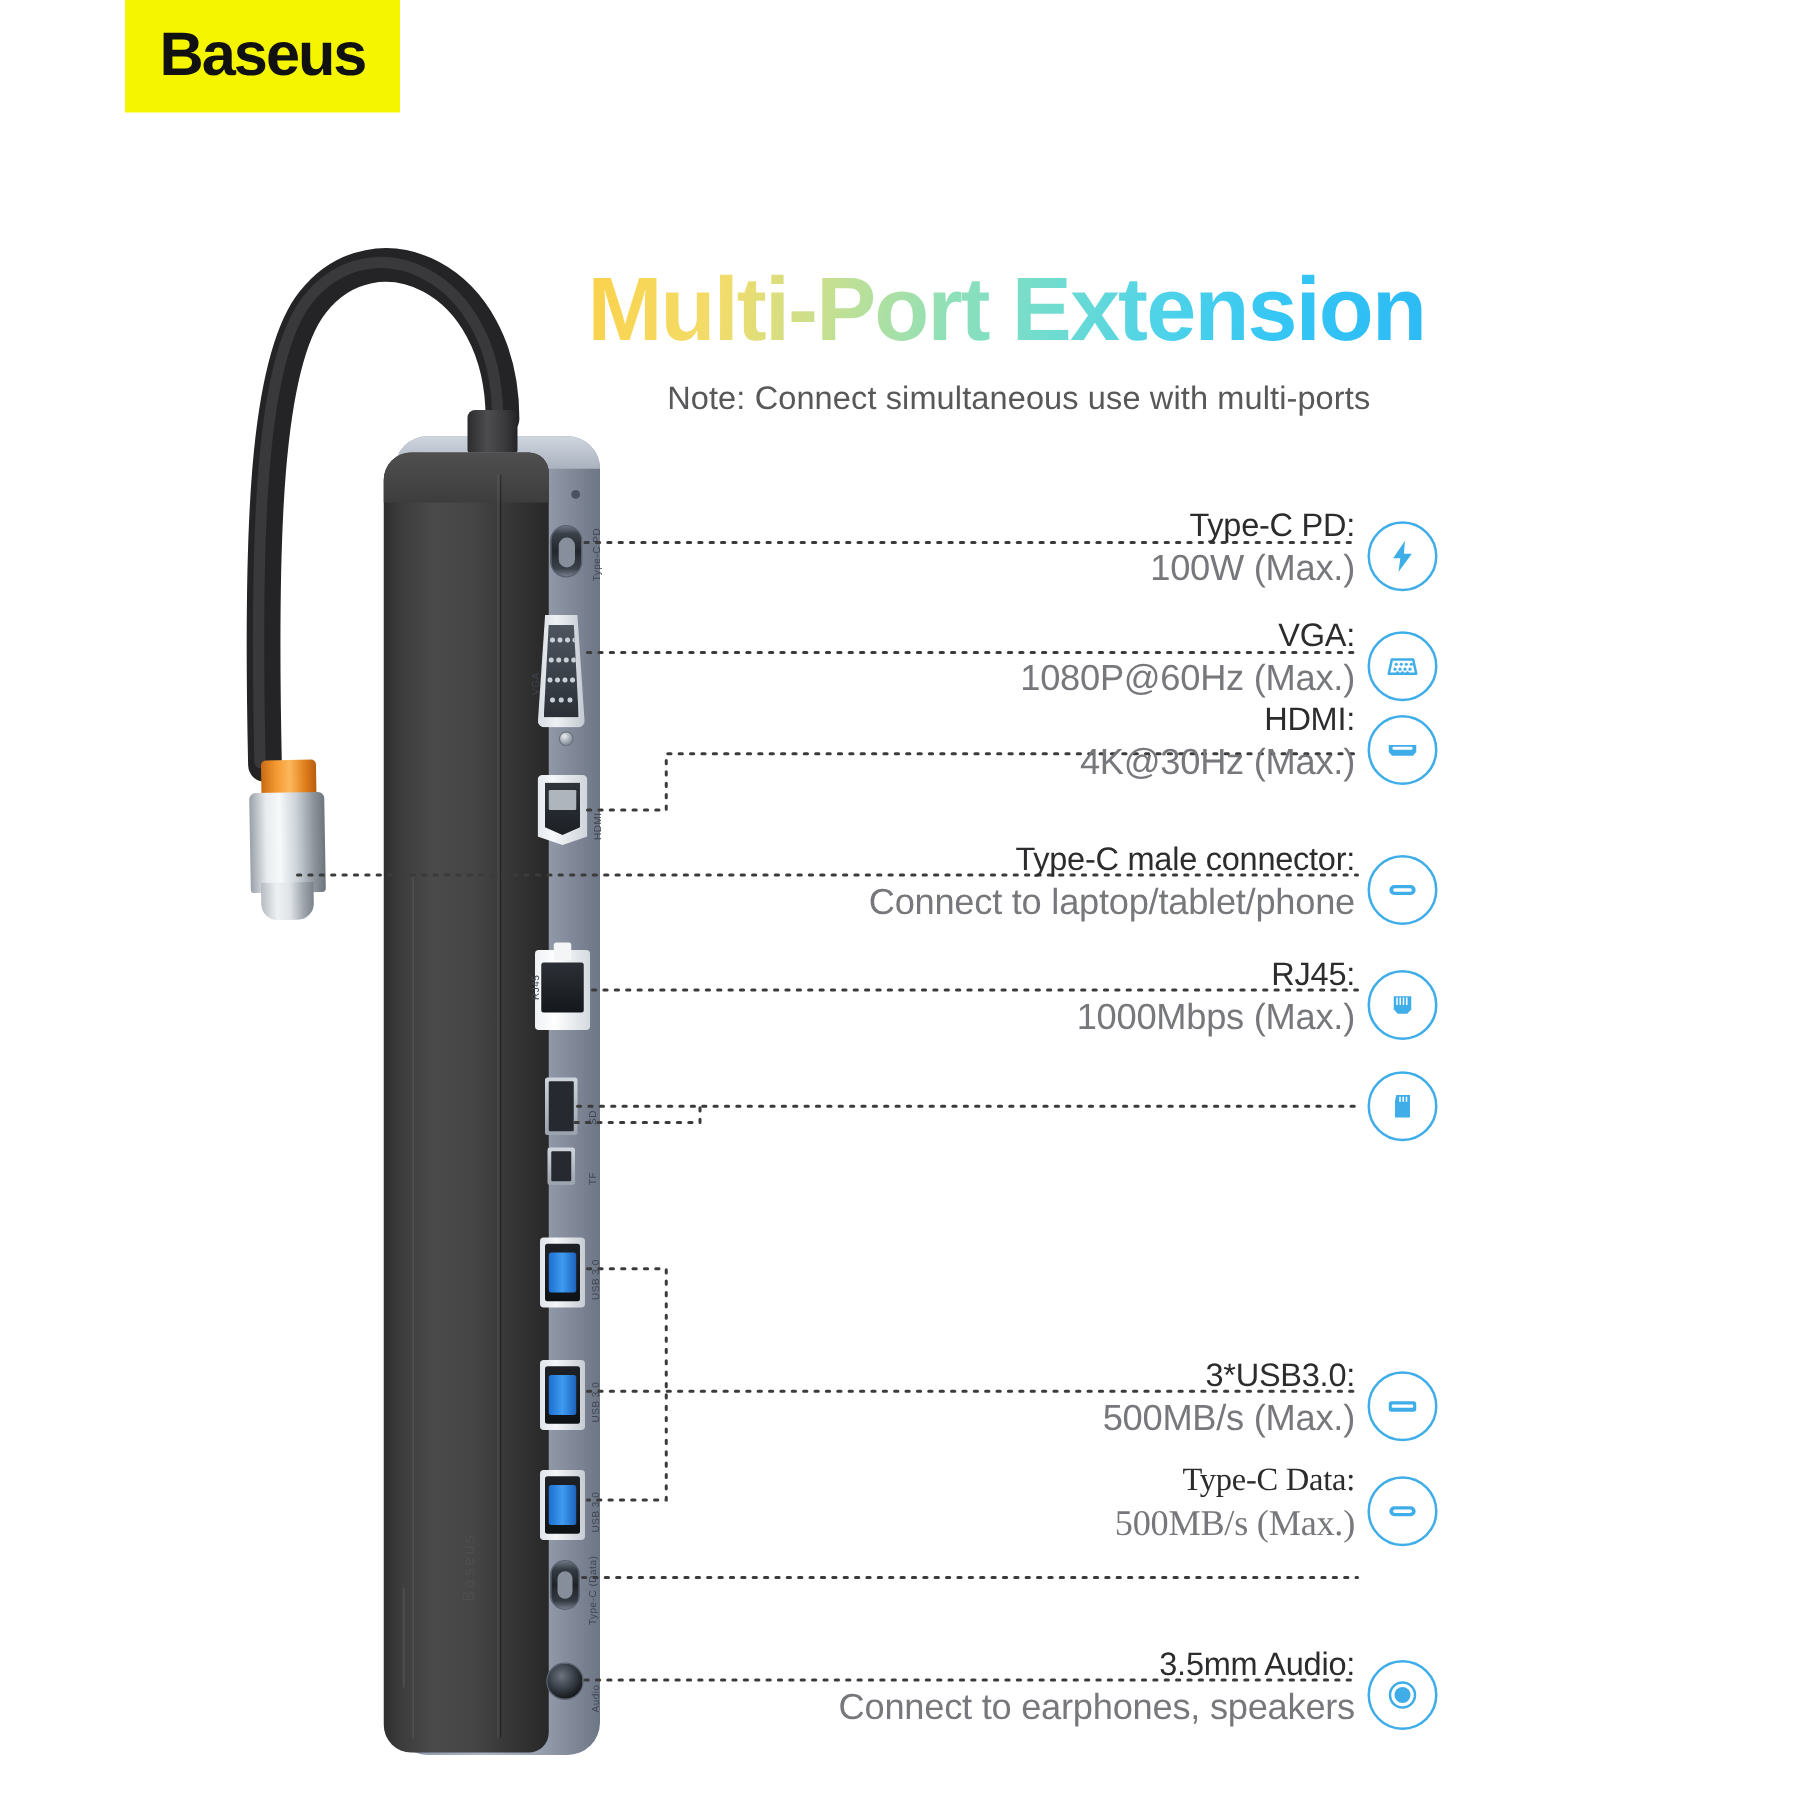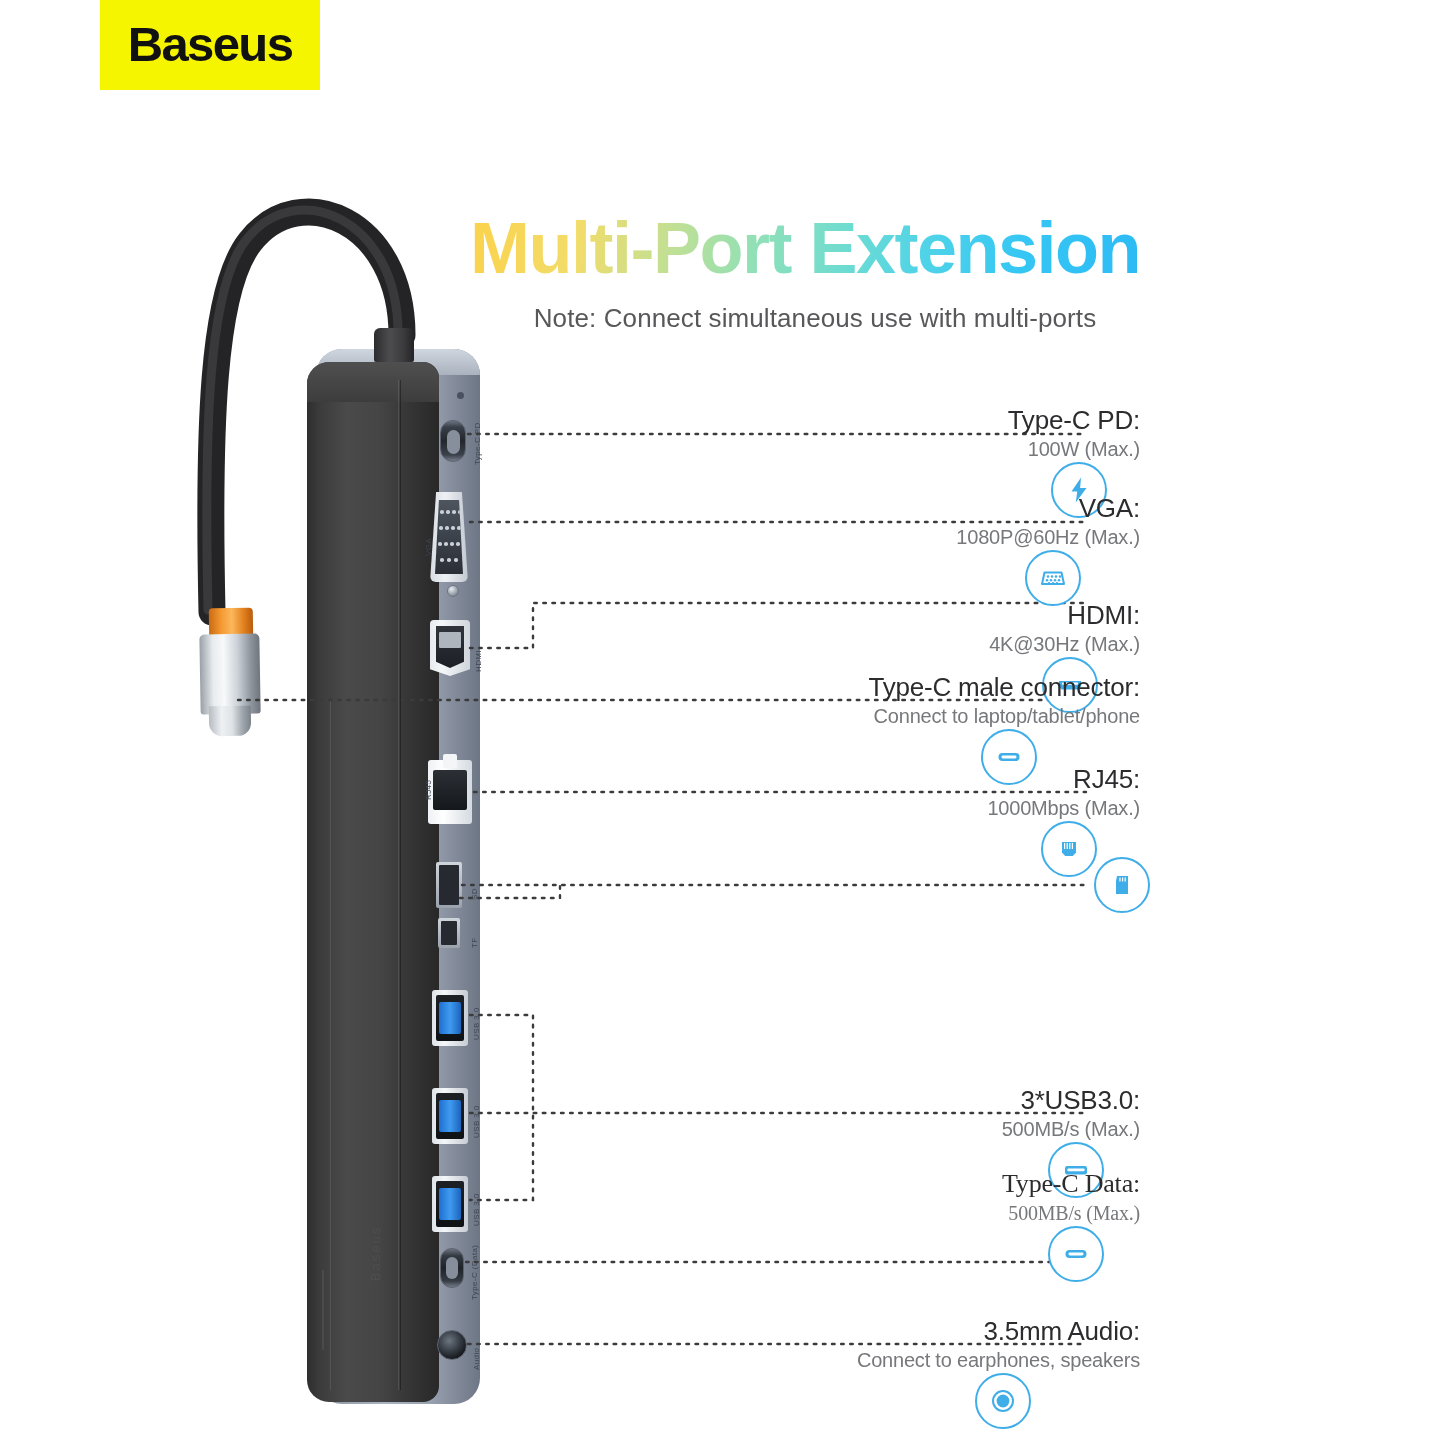--- a/index.html
+++ b/index.html
@@ -177,25 +177,25 @@
 
   
   #p-audio{ left:437px; top:1330px; width:30px; height:30px; border-radius:50%;
         background:radial-gradient(circle at 40% 35%,#6c747f 0%,#353b43 45%,#15181c 75%,#2a2f36 100%);
         border:1px solid #5c6470; }
 
   
   #leaders{ position:absolute; left:0; top:0; width:1445px; height:1445px; pointer-events:none; }
 
   
-  .callout{ position:absolute; display:flex; align-items:center;flex-direction:column; }
+  .callout{ position:absolute; display:flex; align-items:flex-end; }
   .callout-text{ text-align:right; padding-right:10px; }
   .c-title{ font-size:26px; color:#2c2c2e; font-weight:400; letter-spacing:-.2px;
             line-height:1.26; white-space:nowrap; }
-  .c-sub{ font-size:20px; color:#77787b; font-weight:400; letter-spacing:-.2px;
+  .c-sub{ font-size:29px; color:#77787b; font-weight:400; letter-spacing:-.2px;
           line-height:1.26; white-space:nowrap; }
   .c-icon{
     width:56px; height:56px; border-radius:50%;
     border:2px solid #3FAEE8; background:#fff;
     display:flex; align-items:center; justify-content:center; flex:0 0 56px;
   }
 </style>
 </head>
 <body>
 
@@ -361,21 +361,21 @@
         <circle cx="18" cy="18.3" r="1.25"></circle>
           <circle cx="22" cy="18.3" r="1.25"></circle>
         <circle cx="12" cy="21.2" r="1.15"></circle>
           <circle cx="16" cy="21.2" r="1.15"></circle>
           <circle cx="20" cy="21.2" r="1.15"></circle>
       </g>
     </svg>
   </div>
 </div>
 
-<div class="callout" style="right:295px;top:599px;">
+<div class="callout" style="right:295px;top:559px;">
   <div class="callout-text">
     <div class="c-title">HDMI:</div>
     <div class="c-sub">4K@30Hz (Max.)</div>
   </div>
   <div class="c-icon">
     <svg width="34" height="34" viewBox="0 0 34 34">
       <path d="M6 13h22v5.5l-2.6 3H8.6L6 18.5z" fill="#3FAEE8"></path>
       <rect x="9" y="14.4" width="16" height="2.4" rx="1" fill="#ffffff"></rect>
     </svg>
   </div>

